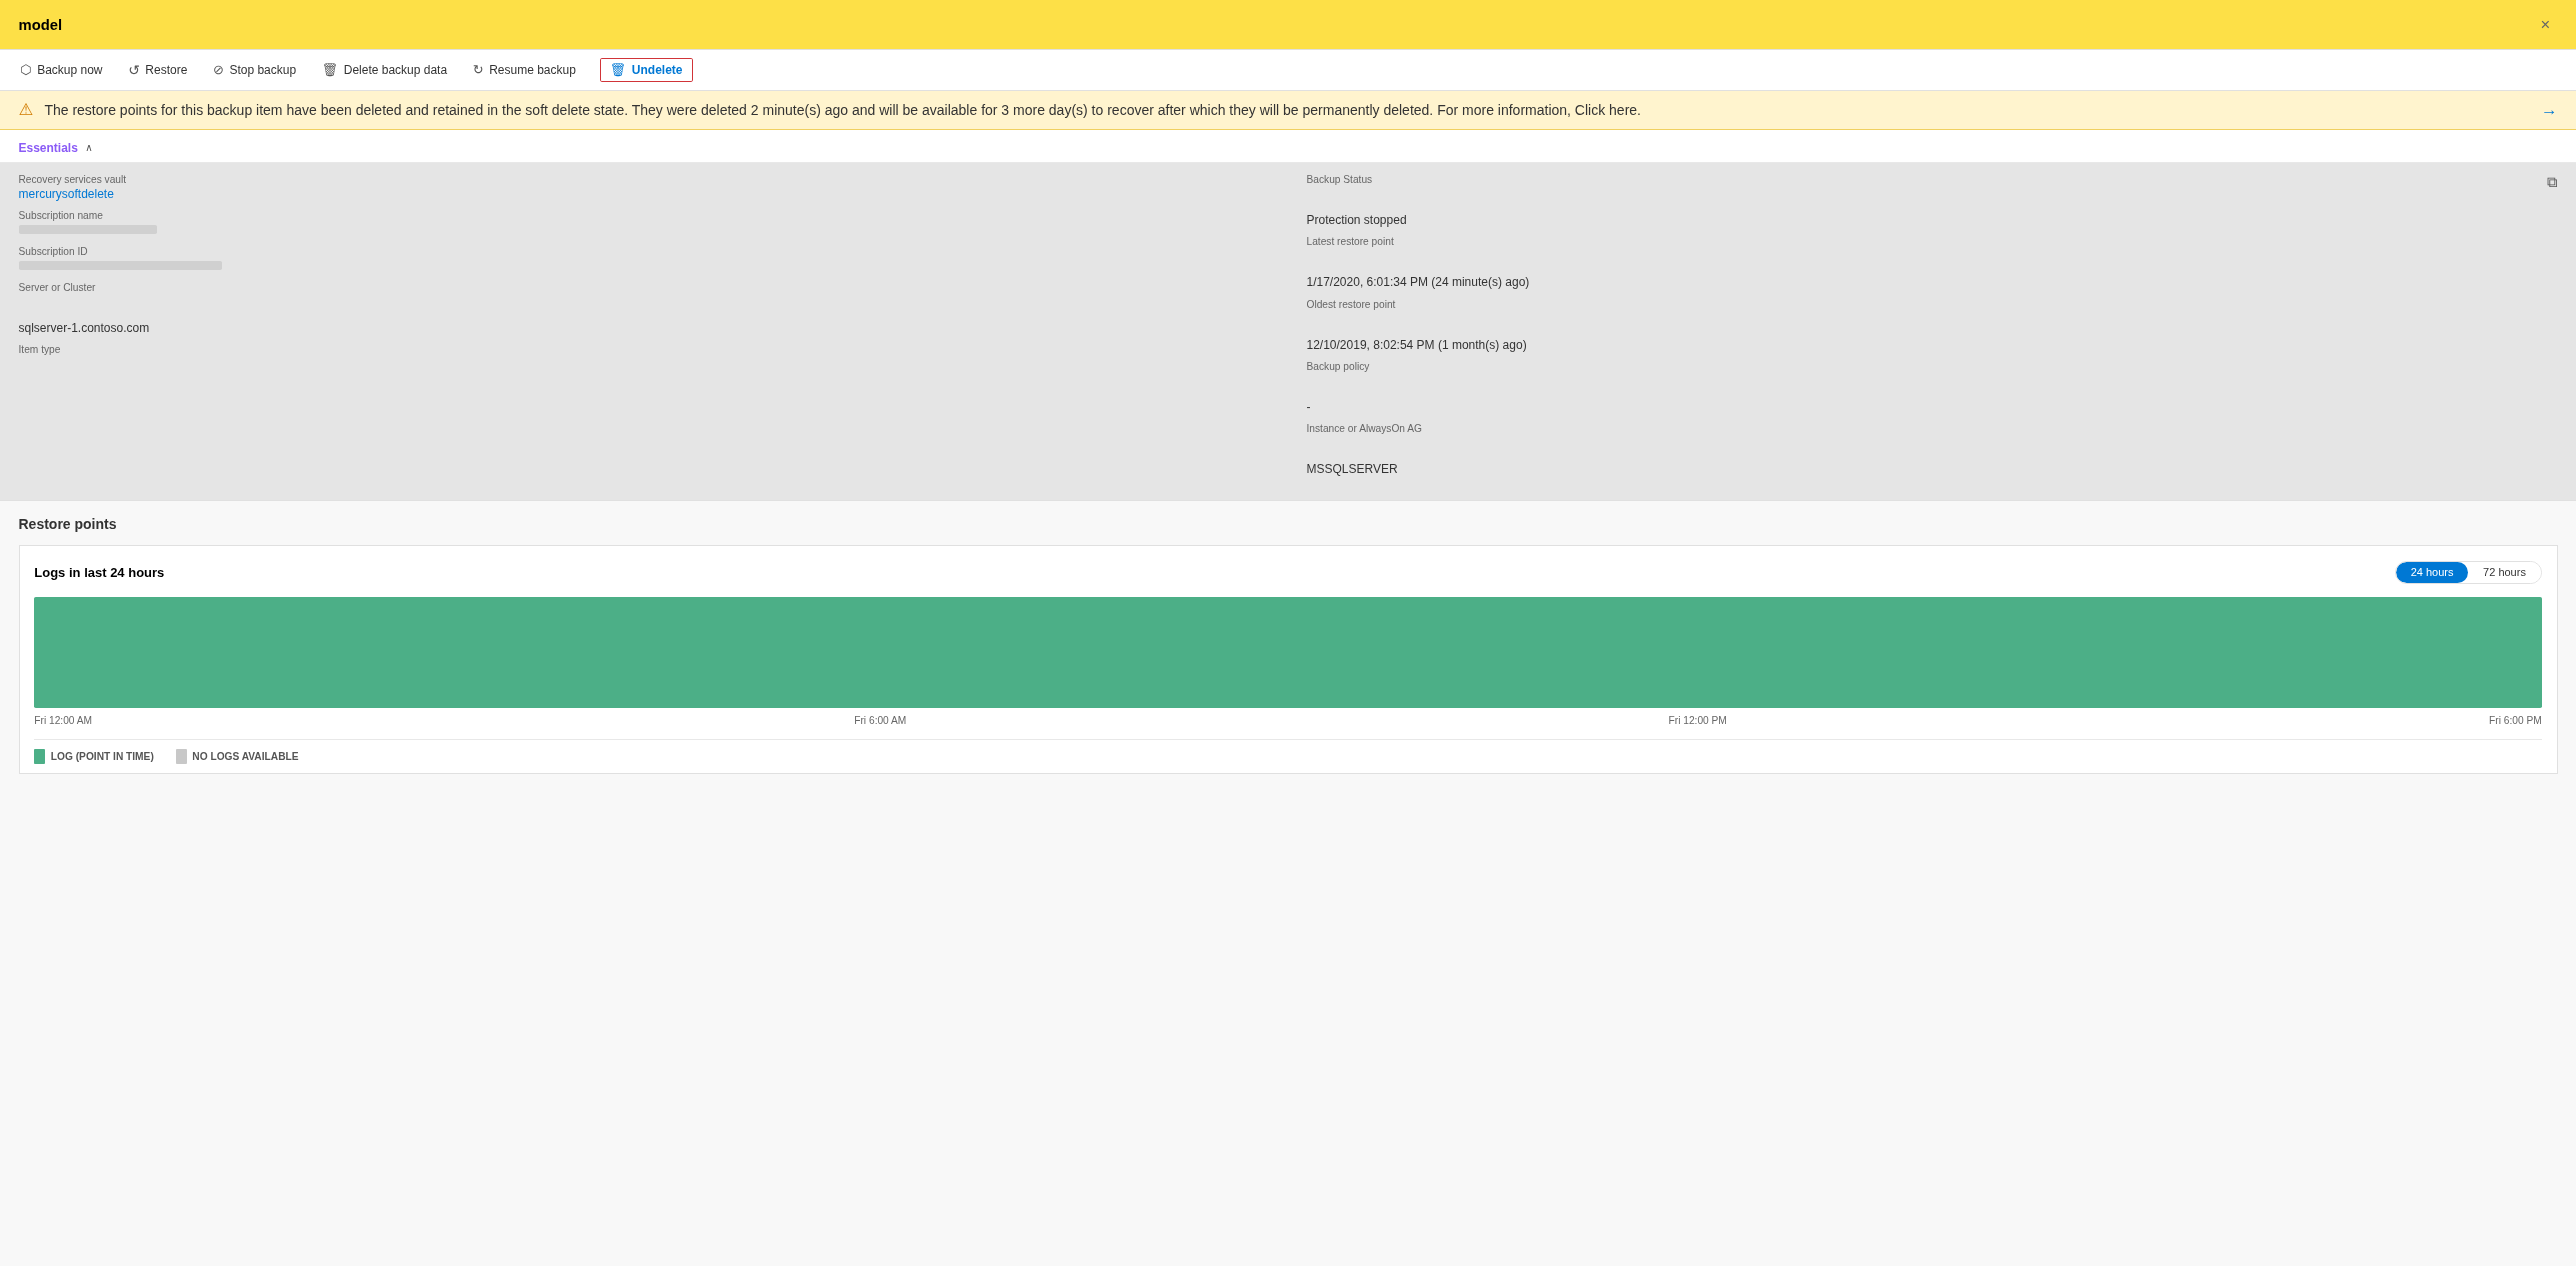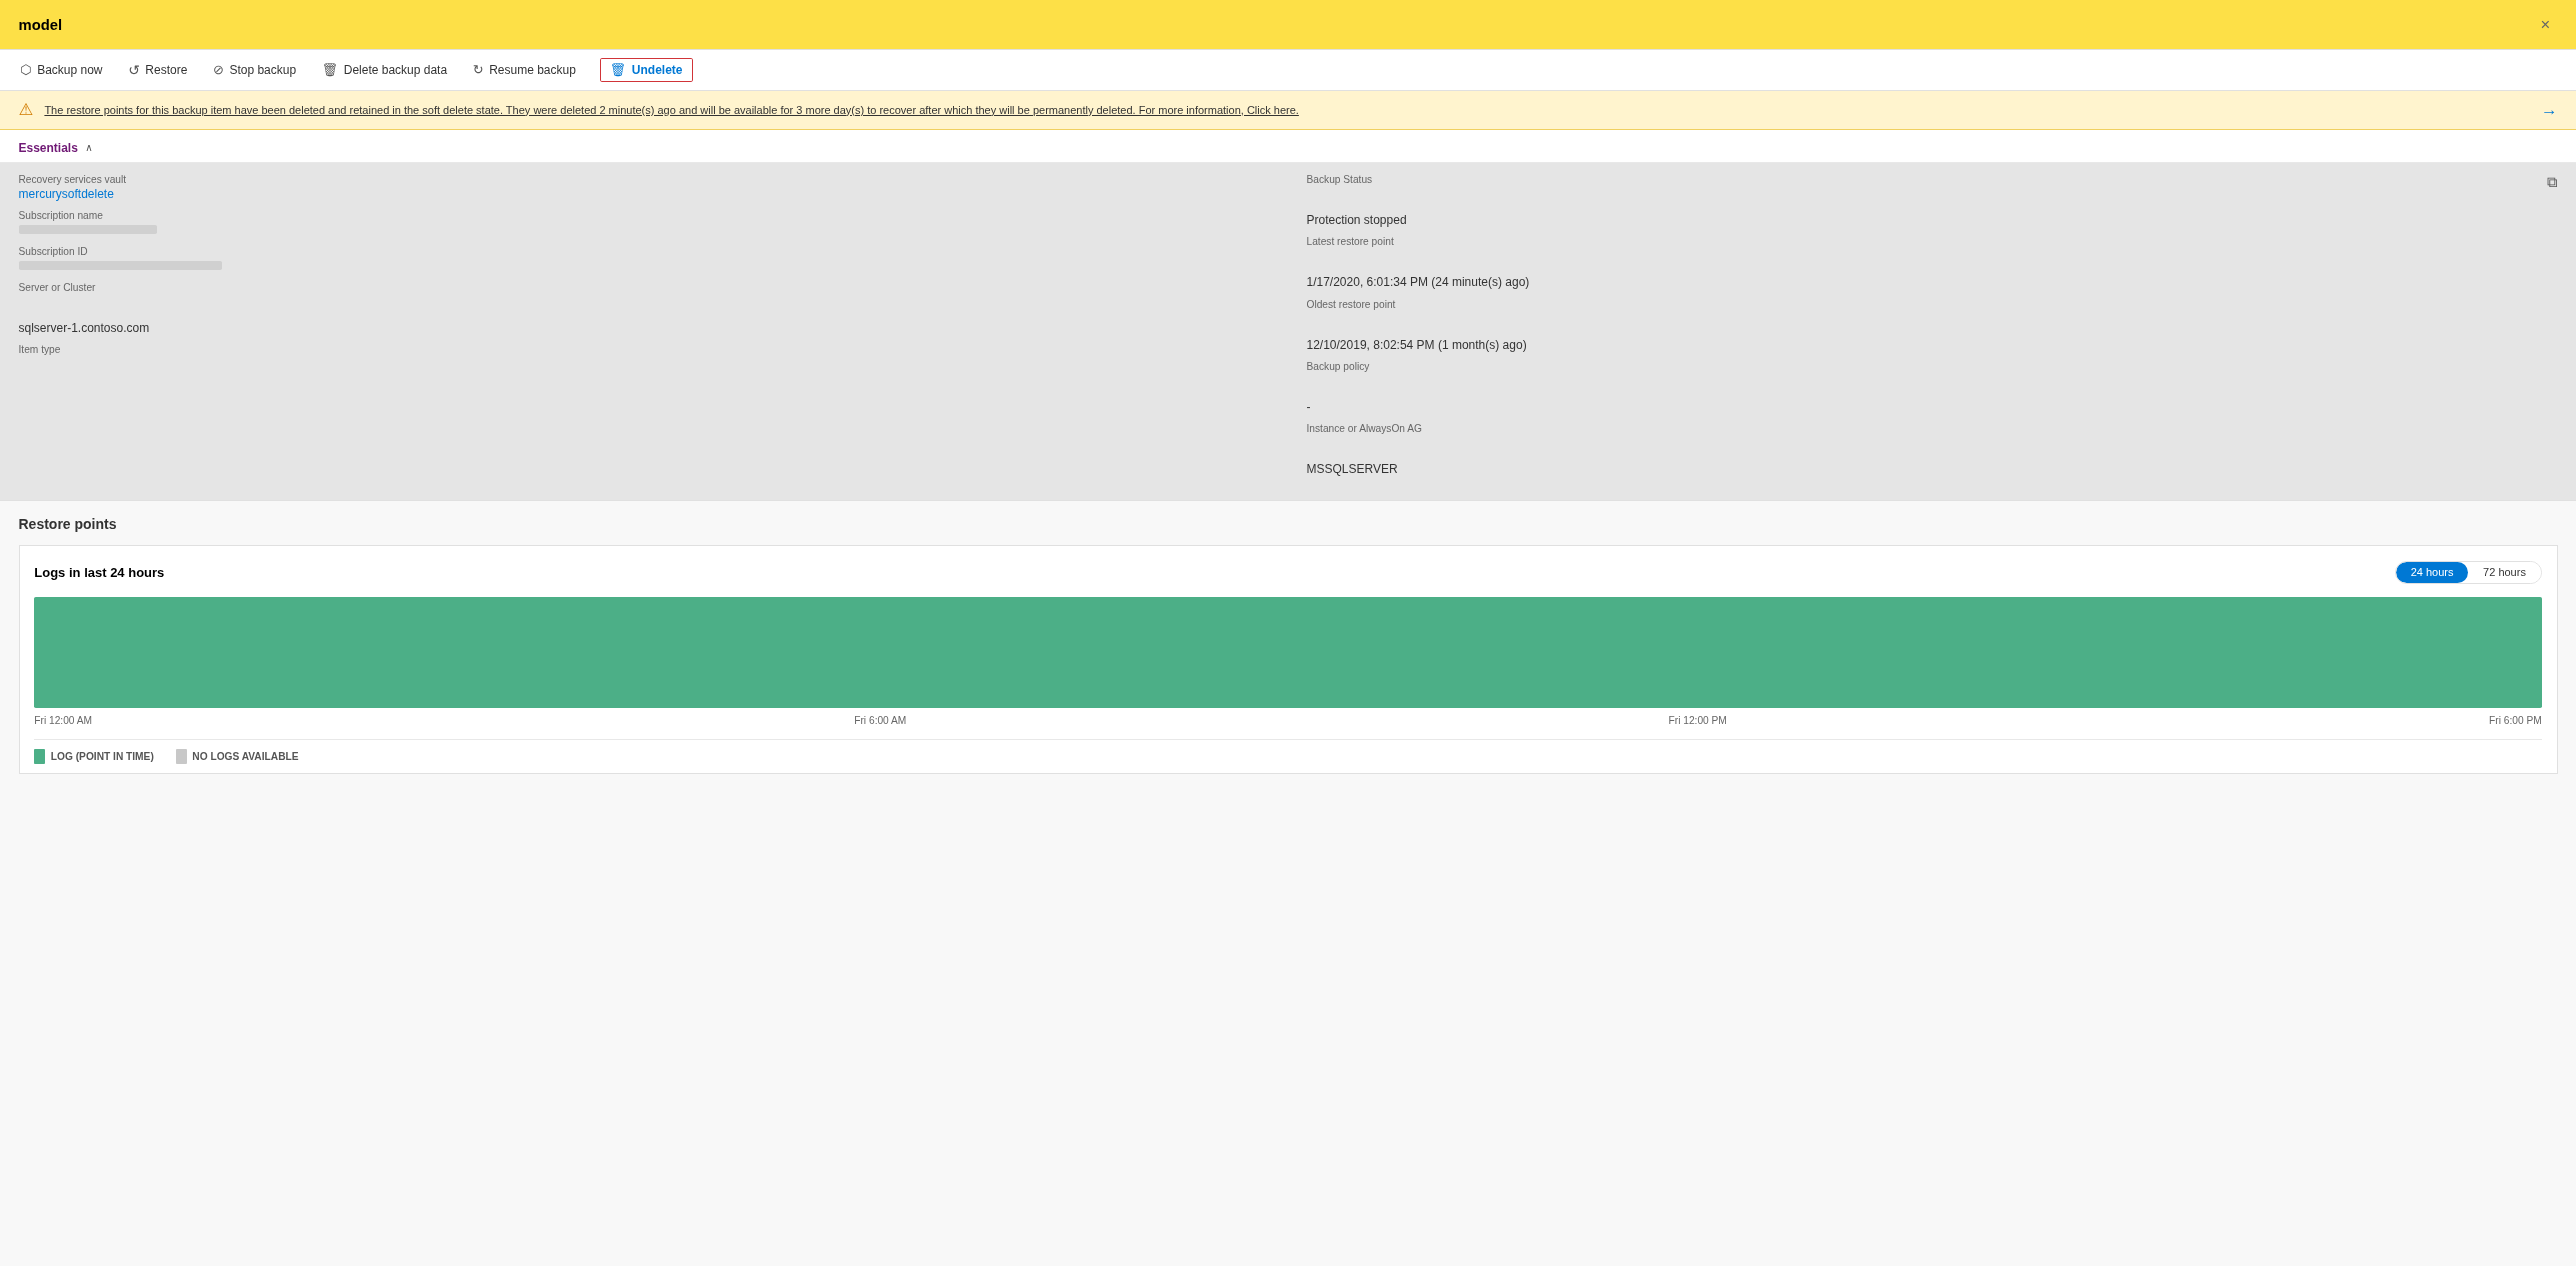--- a/index.html
+++ b/index.html
@@ -15,26 +15,26 @@
     
     .toolbar { display: flex; align-items: center; padding: 7.4px 18.5px; gap: 22px; border-bottom: 0.9px solid #e0e0e0; background: #fff; }
     .toolbar-item { display: flex; align-items: center; gap: 5.5px; cursor: pointer; color: #333; font-size: 12px; padding: 3.7px 1.8px; }
     .toolbar-item.highlighted { border: 1.8px solid #d13438; padding: 3.7px 9.2px; color: #0078d4; }
     .toolbar-icon { font-size: 13px; color: #555; }
     .toolbar-item.highlighted .toolbar-icon { color: #0078d4; }
 
     
     .warning-banner { background: #fff4ce; border-bottom: 0.9px solid #f0d060; padding: 9.2px 18.5px; display: flex; align-items: center; gap: 11px; }
     .warning-icon { color: #d17b00; font-size: 16.6px; flex-shrink: 0; }
-    .warning-text { font-size: 11px; color: #333; flex: 1; text-decoration: underline; }
+    .warning-text { font-size: 14px; color: #333; flex: 1; }
     .warning-arrow { color: #0078d4; font-size: 16.6px; cursor: pointer; }
 
     
     .essentials-header { display: flex; align-items: center; gap: 7.4px; padding: 11px 18.5px 7.4px 18.5px; background: #fff; border-bottom: 0.9px solid #e8e8e8; cursor: pointer; }
-    .essentials-label { font-size: 12px; font-weight: 600; color: #701a75; }
+    .essentials-label { font-size: 12px; font-weight: 600; color: #8b5cf6; }
     .essentials-chevron { font-size: 10.2px; color: #555; }
 
     .essentials-content { background: #e5e5e5; padding: 11px 18.5px 14.8px 18.5px; display: flex; gap: 37px; border-bottom: 1.8px solid #e0e0e0; }
     .essentials-col { flex: 1; }
     .field-group { margin-bottom: 9.2px; }
     .field-label { font-size: 10.2px; color: #666; margin-bottom: 1.8px; }
     .field-value { font-size: 12px; color: #333; margin-top: 28px; }
     .field-value.link { color: #0078d4; cursor: pointer; text-decoration: none; }
     .field-value-redacted { height: 9.2px; background: #d0d0d0; border-radius: 1.8px; width: 138px; display: inline-block; }
     .field-value-redacted.wide { width: 203px; }

